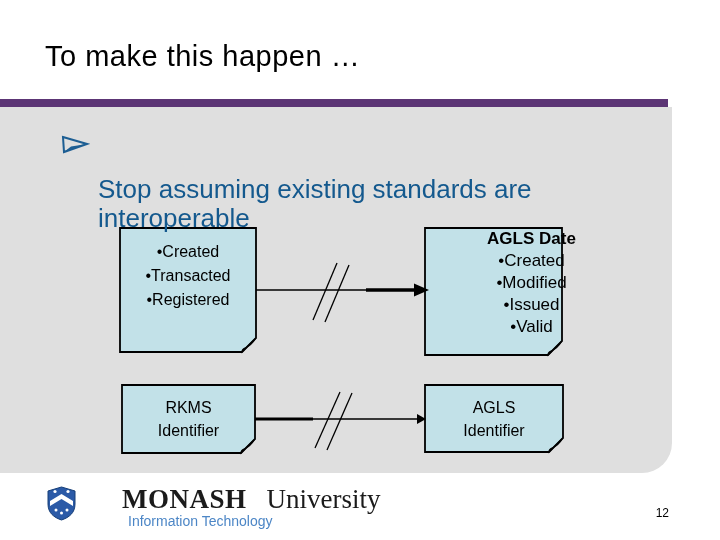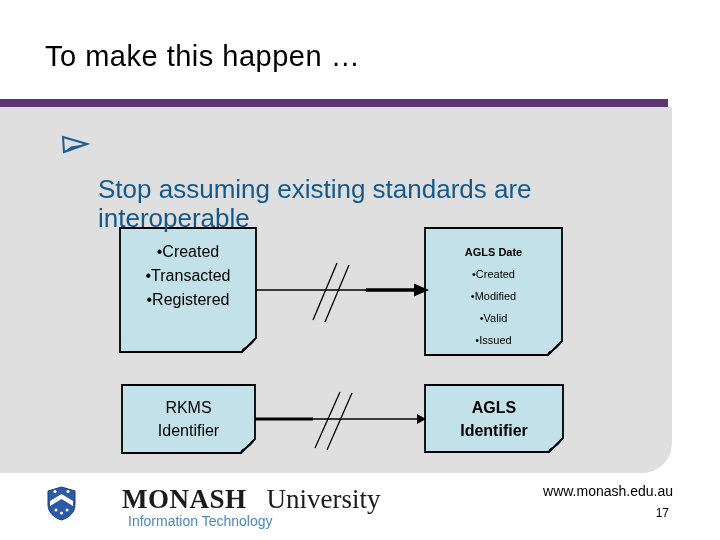--- a/index.html
+++ b/index.html
@@ -35,23 +35,23 @@
   .bullet-text {
     position: absolute; left: 38px; top: 0; width: 470px;
     font-size: 26px; line-height: 29px; color: #14598E; margin-top: 48px;
   }
 
   .diagram-svg { position: absolute; left: 0; top: 0; width: 720px; height: 540px; pointer-events: none; }
 
   .box-label { position: absolute; text-align: center; color: #000; }
   .box-label .box-title { font-weight: bold; }
   .box-rkms-date  { left: 121px; top: 240px; width: 134px; font-size: 16px; line-height: 24px; }
-  .box-agls-date  { left: 426px; top: 241px; width: 135px; font-size: 11px; line-height: 22px; }
+  .box-agls-date  { left: 426px; top: 228px; width: 135px; font-size: 17px; line-height: 22px; padding-left: 38px; }
   .box-rkms-id    { left: 123px; top: 396px; width: 131px; font-size: 16px; line-height: 23px; font-weight: normal; }
-  .box-agls-id    { left: 426px; top: 396px; width: 136px; font-size: 16px; line-height: 23px; font-weight: bold; }
+  .box-agls-id    { left: 426px; top: 396px; width: 136px; font-size: 16px; line-height: 23px; font-weight: normal; }
 
   .footer-logo-crest { position: absolute; left: 47px; top: 486px; }
   .footer-logotype {
     position: absolute; left: 81px; top: 484px;
     font-family: "Liberation Serif", serif;
     font-size: 27px; color: #1b1b1b; white-space: nowrap;
   }
   .footer-logotype .logo-primary { font-weight: bold; letter-spacing: 0.5px; margin-left: 41px; }
   .footer-logotype .logo-secondary { margin-left: 20px; }
   .footer-logo-subtitle {
@@ -129,22 +129,22 @@
   <div class="box-label box-rkms-date">
     <div>•Created</div>
     <div>•Transacted</div>
     <div>•Registered</div>
   </div>
 
   <div class="box-label box-agls-date">
     <div class="box-title">AGLS Date</div>
     <div>•Created</div>
     <div>•Modified</div>
+    <div>•Issued</div>
     <div>•Valid</div>
-    <div>•Issued</div>
   </div>
 
   <div class="box-label box-rkms-id">
     <div>RKMS</div>
     <div>Identifier</div>
   </div>
 
   <div class="box-label box-agls-id">
     <div>AGLS</div>
     <div>Identifier</div>
@@ -159,16 +159,15 @@
       <circle cx="9" cy="24" r="1.5" fill="#ffffff"></circle>
       <circle cx="14.5" cy="27" r="1.5" fill="#ffffff"></circle>
       <circle cx="20" cy="24" r="1.5" fill="#ffffff"></circle>
     </svg>
   </span>
   <div class="footer-logotype">
     <span class="logo-primary">MONASH</span><span class="logo-secondary">University</span>
   </div>
   <div class="footer-logo-subtitle">Information Technology</div>
 
-  <div class="footer-url">www.monash.edu.au</div>
-  <div class="footer-page-number">17</div>
+  <div class="footer-page-number">12</div>
 
 </div>
 
 </body></html>

